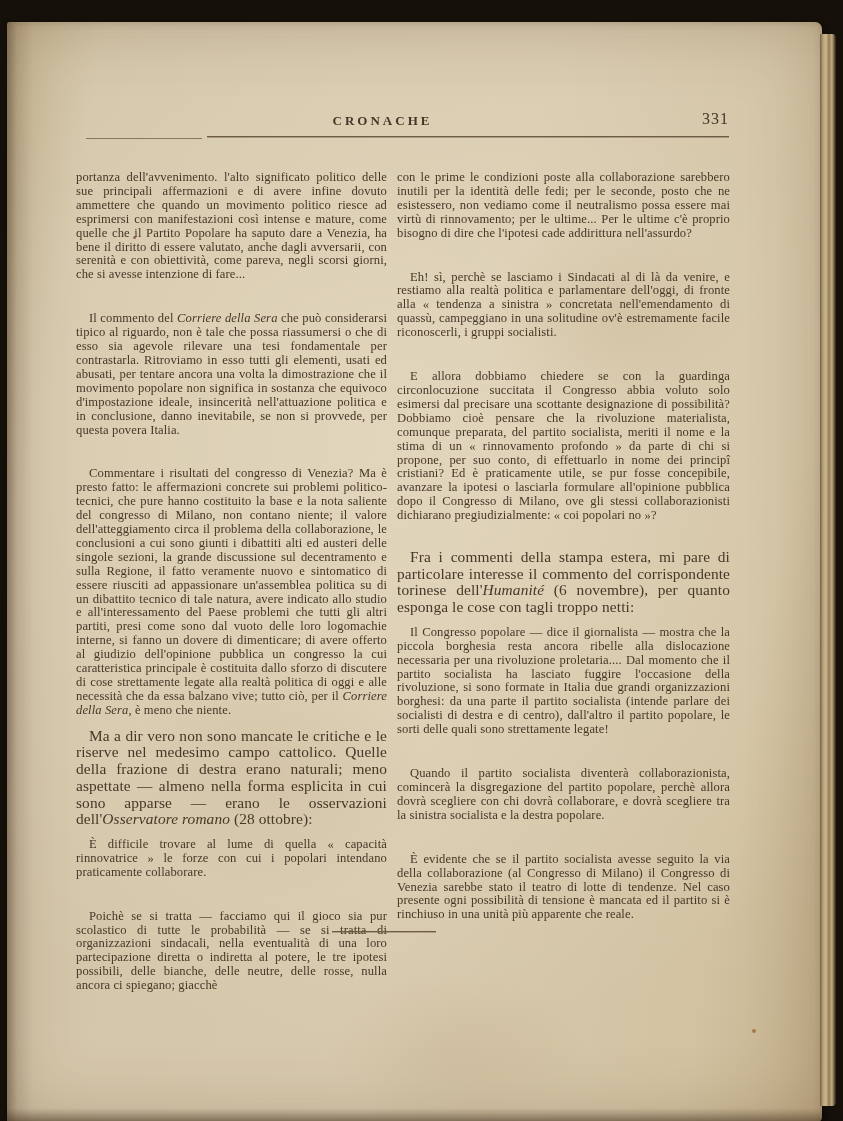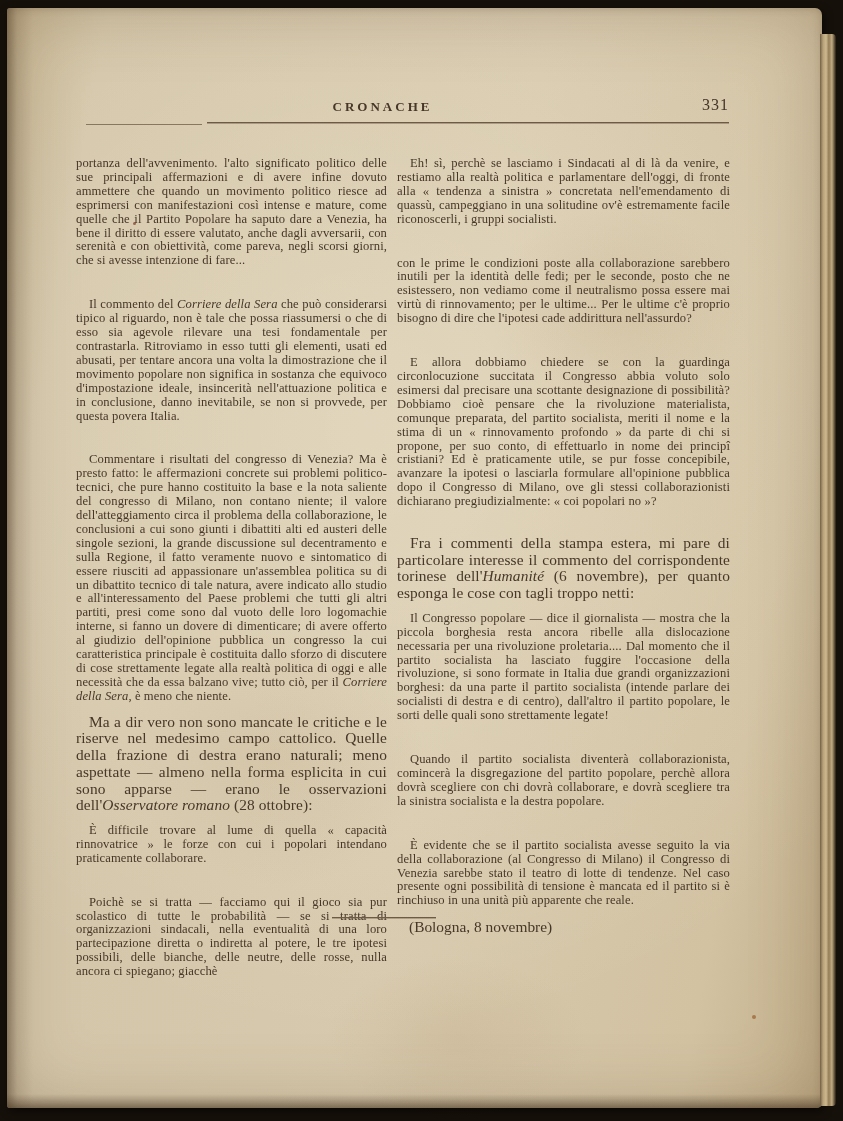--- a/index.html
+++ b/index.html
@@ -5,21 +5,21 @@
   html,body{margin:0;padding:0;}
   #stage{
     position:relative;
     width:843px;height:1121px;
     background:#16100a;
     overflow:hidden;
     font-family:"Liberation Serif", serif;
   }
   
   #sheet{
-    position:absolute;left:7px;top:8px;width:815px;height:1100px;
+    position:absolute;left:7px;top:22px;width:815px;height:1100px;
     background:
       radial-gradient(120% 90% at 45% 38%, rgba(255,250,232,0.28), rgba(255,250,232,0) 62%),
       linear-gradient(100deg,#c6b592 0%,#d3c5a8 10%,#d7c9ad 54%,#d2c2a2 86%,#c2ae89 100%);
     border-radius:3px 7px 5px 3px;
     box-shadow:
       inset 0 0 70px rgba(92,66,36,0.28),
       inset 0 0 8px rgba(60,40,20,0.25),
       2px 3px 8px rgba(0,0,0,0.6);
     text-decoration: underline;
   }
@@ -111,27 +111,26 @@
           <p class="para text-m indent"><span>Il commento del </span><i>Corriere della Sera</i><span> che può considerarsi tipico al riguardo, non è tale che possa riassumersi o che di esso sia agevole rilevare una tesi fondamentale per contrastarla. Ritroviamo in esso tutti gli elementi, usati ed abusati, per tentare ancora una volta la dimostrazione che il movimento popolare non significa in sostanza che equivoco d'impostazione ideale, insincerità nell'attuazione politica e in conclusione, danno inevitabile, se non si provvede, per questa povera Italia.</span></p>
           <p class="para text-m indent"><span>Commentare i risultati del congresso di Venezia? Ma è presto fatto: le affermazioni concrete sui problemi politico-tecnici, che pure hanno costituito la base e la nota saliente del congresso di Milano, non contano niente; il valore dell'atteggiamento circa il problema della collaborazione, le conclusioni a cui sono giunti i dibattiti alti ed austeri delle singole sezioni, la grande discussione sul decentramento e sulla Regione, il fatto veramente nuovo e sintomatico di essere riusciti ad appassionare un'assemblea politica su di un dibattito tecnico di tale natura, avere indicato allo studio e all'interessamento del Paese problemi che tutti gli altri partiti, presi come sono dal vuoto delle loro logomachie interne, si fanno un dovere di dimenticare; di avere offerto al giudizio dell'opinione pubblica un congresso la cui caratteristica principale è costituita dallo sforzo di discutere di cose strettamente legate alla realtà politica di oggi e alle necessità che da essa balzano vive; tutto ciò, per il </span><i>Corriere della Sera</i><span>, è meno che niente.</span></p>
           <p class="para text-l indent gap-2"><span>Ma a dir vero non sono mancate le critiche e le riserve nel medesimo campo cattolico. Quelle della frazione di destra erano naturali; meno aspettate — almeno nella forma esplicita in cui sono apparse — erano le osservazioni dell'</span><i>Osservatore romano</i><span> (28 ottobre):</span></p>
           <p class="para text-m indent gap-2"><span>È difficile trovare al lume di quella « capacità rinnovatrice » le forze con cui i popolari intendano praticamente collaborare.</span></p>
           <p class="para text-m indent"><span>Poichè se si tratta — facciamo qui il gioco sia pur scolastico di tutte le probabilità — se si tratta di organizzazioni sindacali, nella eventualità di una loro partecipazione diretta o indiretta al potere, le tre ipotesi possibili, delle bianche, delle neutre, delle rosse, nulla ancora ci spiegano; giacchè</span></p>
         </div>
     </div>
 
     <div class="col" id="col-right">
       <div>
+          <p class="para text-m"><span>con le prime le condizioni poste alla collaborazione sarebbero inutili per la identità delle fedi; per le seconde, posto che ne esistessero, non vediamo come il neutralismo possa essere mai virtù di rinnovamento; per le ultime... Per le ultime c'è proprio bisogno di dire che l'ipotesi cade addirittura nell'assurdo?</span></p>
           <p class="para text-m indent"><span>Eh! sì, perchè se lasciamo i Sindacati al di là da venire, e restiamo alla realtà politica e parlamentare dell'oggi, di fronte alla « tendenza a sinistra » concretata nell'emendamento di quassù, campeggiano in una solitudine ov'è estremamente facile riconoscerli, i gruppi socialisti.</span></p>
-          <p class="para text-m"><span>con le prime le condizioni poste alla collaborazione sarebbero inutili per la identità delle fedi; per le seconde, posto che ne esistessero, non vediamo come il neutralismo possa essere mai virtù di rinnovamento; per le ultime... Per le ultime c'è proprio bisogno di dire che l'ipotesi cade addirittura nell'assurdo?</span></p>
           <p class="para text-m indent"><span>E allora dobbiamo chiedere se con la guardinga circonlocuzione succitata il Congresso abbia voluto solo esimersi dal precisare una scottante designazione di possibilità? Dobbiamo cioè pensare che la rivoluzione materialista, comunque preparata, del partito socialista, meriti il nome e la stima di un « rinnovamento profondo » da parte di chi si propone, per suo conto, di effettuarlo in nome dei principî cristiani? Ed è praticamente utile, se pur fosse concepibile, avanzare la ipotesi o lasciarla formulare all'opinione pubblica dopo il Congresso di Milano, ove gli stessi collaborazionisti dichiarano pregiudizialmente: « coi popolari no »?</span></p>
           <p class="para text-l indent gap-3"><span>Fra i commenti della stampa estera, mi pare di particolare interesse il commento del corrispondente torinese dell'</span><i>Humanité</i><span> (6 novembre), per quanto esponga le cose con tagli troppo netti:</span></p>
           <p class="para text-m indent gap-2"><span>Il Congresso popolare — dice il giornalista — mostra che la piccola borghesia resta ancora ribelle alla dislocazione necessaria per una rivoluzione proletaria.... Dal momento che il partito socialista ha lasciato fuggire l'occasione della rivoluzione, si sono formate in Italia due grandi organizzazioni borghesi: da una parte il partito socialista (intende parlare dei socialisti di destra e di centro), dall'altro il partito popolare, le sorti delle quali sono strettamente legate!</span></p>
           <p class="para text-m indent"><span>Quando il partito socialista diventerà collaborazionista, comincerà la disgregazione del partito popolare, perchè allora dovrà scegliere con chi dovrà collaborare, e dovrà scegliere tra la sinistra socialista e la destra popolare.</span></p>
           <p class="para text-m indent"><span>È evidente che se il partito socialista avesse seguito la via della collaborazione (al Congresso di Milano) il Congresso di Venezia sarebbe stato il teatro di lotte di tendenze. Nel caso presente ogni possibilità di tensione è mancata ed il partito si è rinchiuso in una unità più apparente che reale.</span></p>
         </div>
-      <div id="dateline">(Bologna, 8 novembre)</div>
     </div>
 
     <div class="hrule" id="end-rule"></div>
   </div>
   <div id="edge-stack"></div>
 </div>
 
 </body></html>

